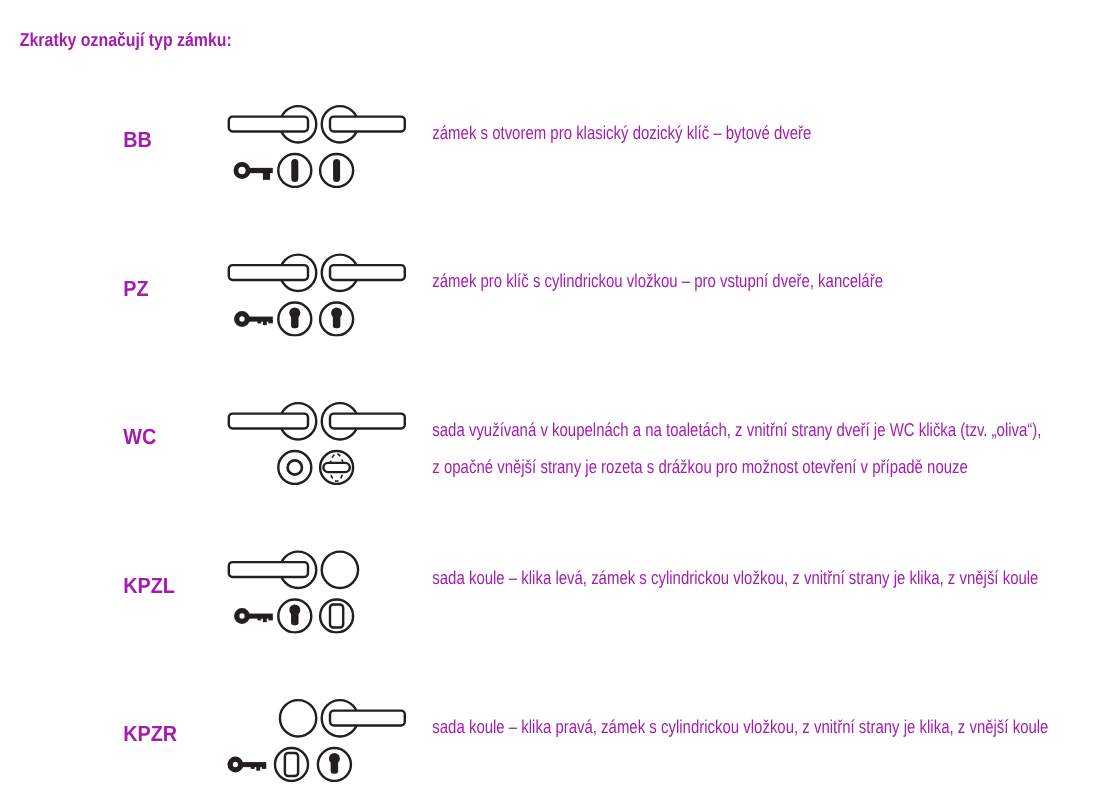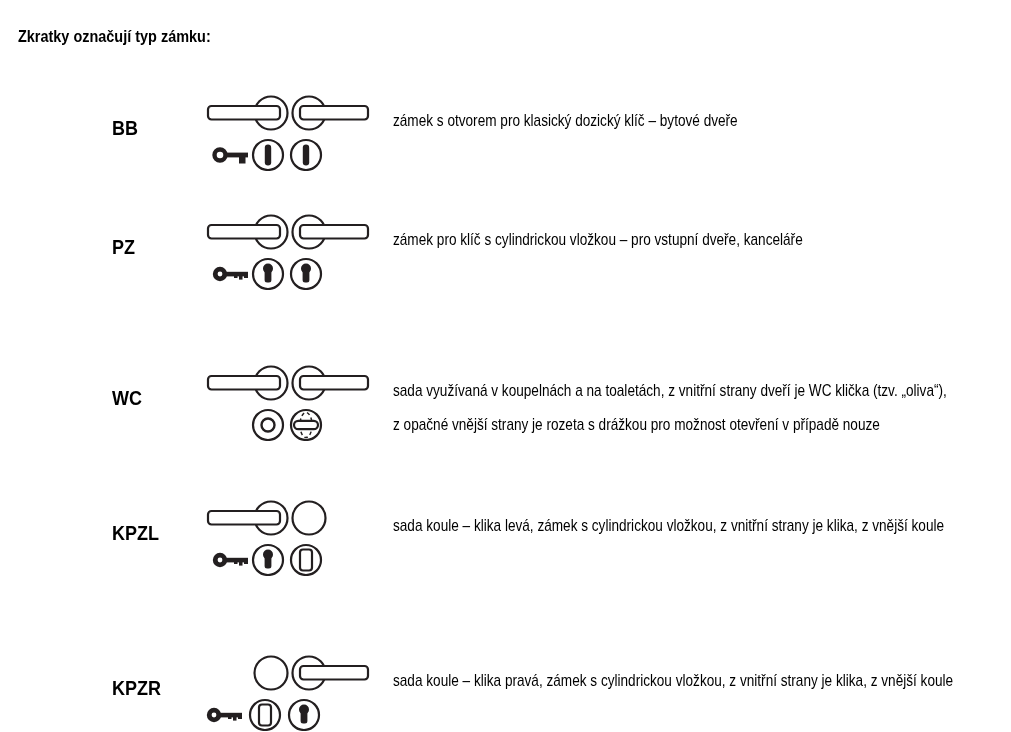--- a/index.html
+++ b/index.html
@@ -1,21 +1,21 @@
 <!DOCTYPE html>
 <html><head>
 <meta charset="utf-8">
 <style>
   html,body{margin:0;padding:0;background:#fff;}
   .page{
     position:relative;
     width:1011px;height:732px;
     background:#fff;
     font-family:"Liberation Sans","DejaVu Sans",sans-serif;
-    color:#000000;
+    color:#a21caf;
     overflow:hidden;
   }
   .title{
     position:absolute;left:18px;top:27px;
     font-size:17px;font-weight:bold;
     transform:scaleX(0.85);transform-origin:0 0;
     white-space:nowrap;
   }
   .row{position:absolute;left:0;width:100%;height:78px;}
   .code{
@@ -101,21 +101,21 @@
       <use href="#handle-r"></use>
       <use href="#key-bit"></use>
       <use href="#kh-bb" x="63" y="62"></use>
       <use href="#kh-bb" x="101" y="62"></use>
     </svg>
     <div class="desc">
       <div>zámek s otvorem pro klasický dozický klíč – bytové dveře</div>
     </div>
   </div>
 
-  <div class="row" style="top:212px">
+  <div class="row" style="top:228px">
     <div class="code">PZ</div>
     <svg class="icons" width="190" height="78" viewBox="0 0 190 78">
       <use href="#handle-l"></use>
       <use href="#handle-r"></use>
       <use href="#key-cyl"></use>
       <use href="#kh-pz" x="63" y="62"></use>
       <use href="#kh-pz" x="101" y="62"></use>
     </svg>
     <div class="desc">
       <div>zámek pro klíč s cylindrickou vložkou – pro vstupní dveře, kanceláře</div>
@@ -143,21 +143,21 @@
       <use href="#handle-r"></use>
       <use href="#ros-ring" x="63" y="62"></use>
       <use href="#oliva" x="101" y="62"></use>
     </svg>
     <div class="desc">
       <div>sada využívaná v koupelnách a na toaletách, z vnitřní strany dveří je WC klička (tzv. „oliva“),</div>
       <div>z opačné vnější strany je rozeta s drážkou pro možnost otevření v případě nouze</div>
     </div>
   </div>
 
-  <div class="row" style="top:653px">
+  <div class="row" style="top:633px">
     <div class="code">KPZR</div>
     <svg class="icons" width="190" height="78" viewBox="0 0 190 78">
       <use href="#knob-l"></use>
       <use href="#handle-r"></use>
       <use href="#key-cyl" x="-6"></use>
       <use href="#blind" x="60" y="62"></use>
       <use href="#kh-pz" x="99" y="62"></use>
     </svg>
     <div class="desc">
       <div>sada koule – klika pravá, zámek s cylindrickou vložkou, z vnitřní strany je klika, z vnější koule</div>

